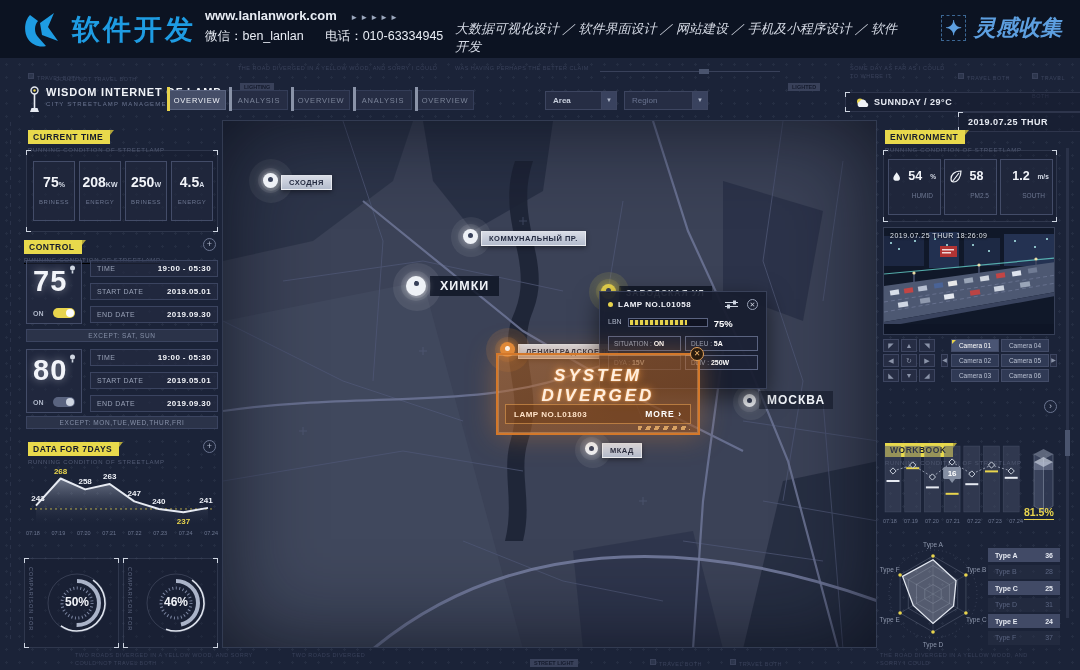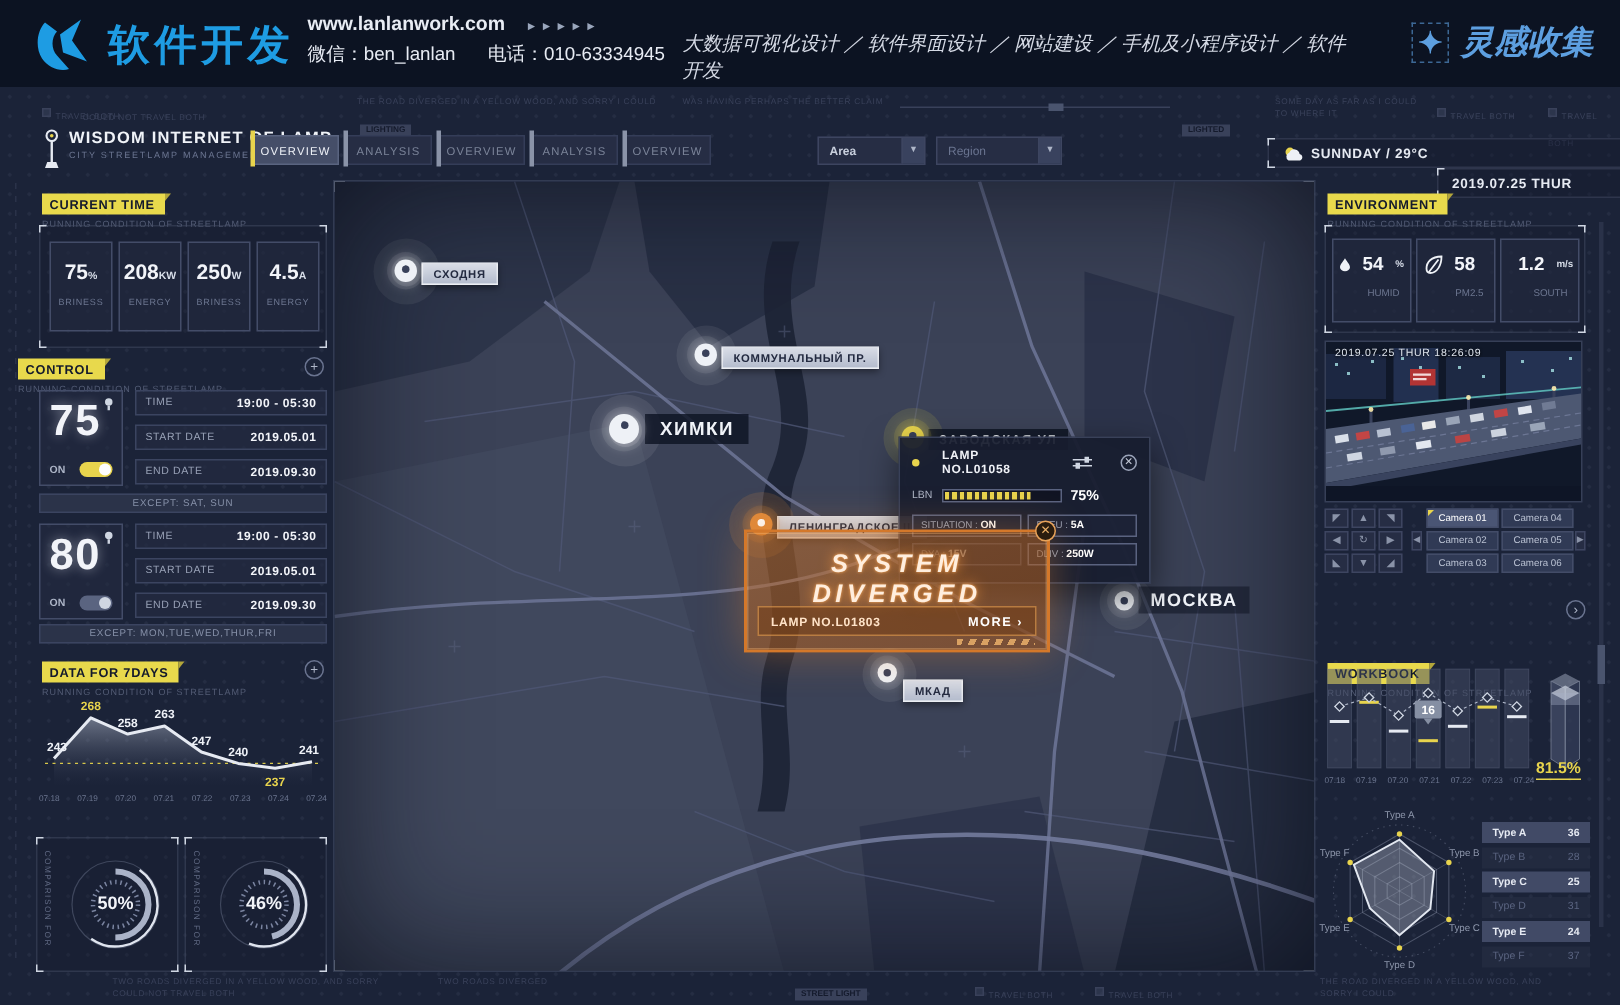--- a/index.html
+++ b/index.html
@@ -100,26 +100,26 @@
   .pin.yellow { background:#e8d44d; box-shadow:0 0 10px rgba(232,212,77,.7), 0 0 0 5px rgba(232,212,77,.12); }
   .pin.orange { background:#e08a3a; box-shadow:0 0 10px rgba(224,138,58,.8), 0 0 0 5px rgba(224,138,58,.15); }
   .pin.orange i, .pin.orange i::after { background:#fff; }
   .map-pill { position:absolute; background:linear-gradient(#d8dce6,#b4bccd); color:#232a40; font-size:7.5px; font-weight:bold;
               padding:2px 7px; border:1px solid rgba(255,255,255,.55); letter-spacing:.5px; box-shadow:0 2px 5px rgba(0,0,0,.4); z-index:4; }
   .map-dark { position:absolute; background:rgba(14,20,35,.82); color:#f0f3f8; font-weight:bold; z-index:4; letter-spacing:1px; }
 
   
   .lamp-pop { position:absolute; left:376px; top:170px; width:168px; height:98px; background:rgba(23,29,47,.94);
               border:1px solid rgba(90,100,130,.5); box-shadow:0 8px 22px rgba(0,0,0,.55); z-index:8; }
-  .lp-head { display:flex; align-items:center; gap:15px; padding:7px 8px 5px; }
+  .lp-head { display:flex; align-items:center; gap:5px; padding:7px 8px 5px; }
   .lp-dot { width:5px; height:5px; border-radius:50%; background:#e8d44d; }
   .lp-title { font-size:8px; font-weight:bold; color:#f0f2f7; letter-spacing:.5px; flex:1; }
   .lp-close { width:11px; height:11px; border-radius:50%; border:1px solid #9aa3b8; color:#c5cbd8; font-size:7px;
               line-height:9px; text-align:center; cursor:pointer; margin-left:4px; }
-  .lp-lbn { display:flex; align-items:center; gap:6px; padding:3px 8px; }
+  .lp-lbn { display:flex; gap:6px; padding:3px 8px; }
   .lp-lbn .k { font-size:7px; color:#aeb6c8; }
   .lbn-bar { width:80px; height:9px; border:1px solid #5a6380; padding:1px; background:rgba(10,14,26,.6); }
   .lbn-bar i { display:block; height:100%; width:75%;
                background:repeating-linear-gradient(90deg,#e8d44d 0 3px, rgba(232,212,77,.15) 3px 5px); }
   .lp-lbn .pv { font-size:9.5px; font-weight:bold; color:#fff; }
   .lp-cells { display:grid; grid-template-columns:1fr 1fr; gap:4px; padding:4px 8px; }
   .lp-cell { border:1px solid #5a6380; background:rgba(30,37,58,.6); font-size:6.5px; color:#97a0b5; padding:3px 5px; white-space:nowrap; }
   .lp-cell b { color:#fff; font-size:7px; }
   .lp-cell.dim { opacity:.55; }
 
@@ -299,21 +299,21 @@
     <div class="statcard" style="left:98px;top:10px;">
       <div><span class="v">250</span><span class="u">W</span></div>
       <div class="l">BRINESS</div>
     </div>
     <div class="statcard" style="left:144px;top:10px;">
       <div><span class="v">4.5</span><span class="u">A</span></div>
       <div class="l">ENERGY</div>
     </div>
   </div>
 
-  <div class="abs" style="left:12px;top:178px;">
+  <div class="abs" style="left:24px;top:178px;text-decoration:underline;">
     <span class="chip">CONTROL</span>
     <div class="sub">RUNNING CONDITION OF STREETLAMP</div>
   </div>
   <div class="abs circ" style="left:203px;top:180px;">+</div>
 
   <div class="numbox" style="left:26px;top:202px;">
     <svg class="lampi" width="7" height="9" viewBox="0 0 7 9">
         <circle cx="3.5" cy="3" r="2.5" fill="#cfd6e2"></circle>
         <rect x="2.7" y="5.5" width="1.6" height="3" fill="#cfd6e2"></rect>
       </svg>
@@ -499,21 +499,21 @@
         <i></i>
       </div>
     <div class="map-pill" style="left:295px;top:223px;">ЛЕНИНГРАДСКОЕ Ш</div>
     <div class="pin" style="left:520px;top:273px;width:13px;height:13px;">
         <i></i>
       </div>
     <div class="map-dark" style="left:536px;top:270px;font-size:12px;padding:2px 8px;background:rgba(14,20,35,.55);">МОСКВА</div>
     <div class="pin" style="left:362px;top:321px;width:13px;height:13px;">
         <i></i>
       </div>
-    <div class="map-pill" style="left:379px;top:332px;">МКАД</div>
+    <div class="map-pill" style="left:379px;top:322px;">МКАД</div>
 
     
     <div class="lamp-pop">
       <div class="lp-head">
         <span class="lp-dot"></span>
         <span class="lp-title">LAMP NO.L01058</span>
         <svg width="13" height="9" viewBox="0 0 13 9">
           <line x1="0" y1="2.5" x2="13" y2="2.5" stroke="#cfd6e2" stroke-width="1"></line>
             <rect x="8" y="0.5" width="3" height="4" fill="#cfd6e2"></rect>
           <line x1="0" y1="6.5" x2="13" y2="6.5" stroke="#cfd6e2" stroke-width="1"></line>

